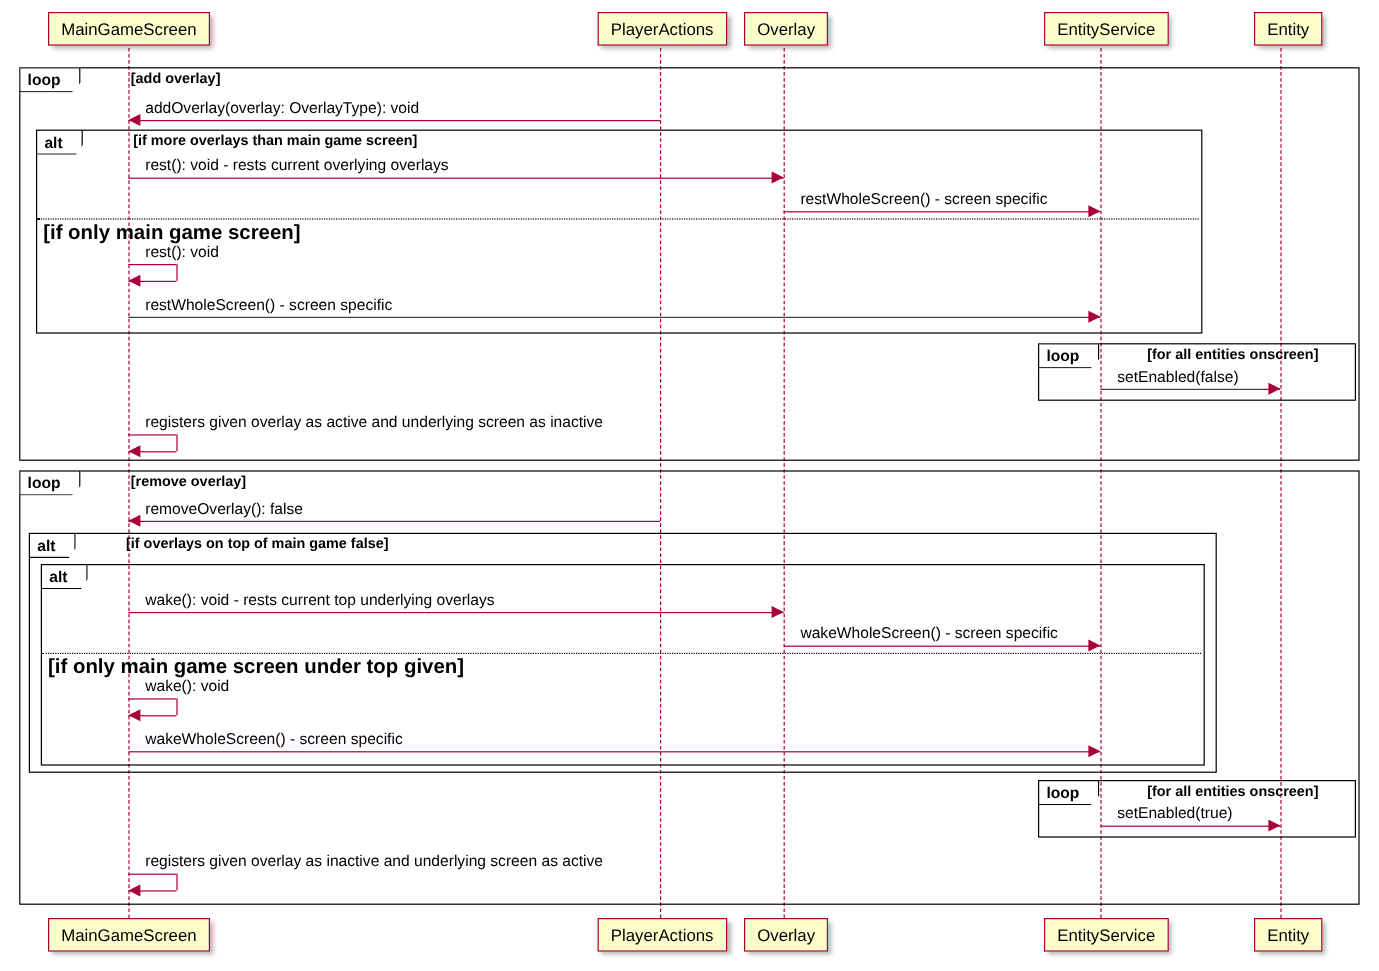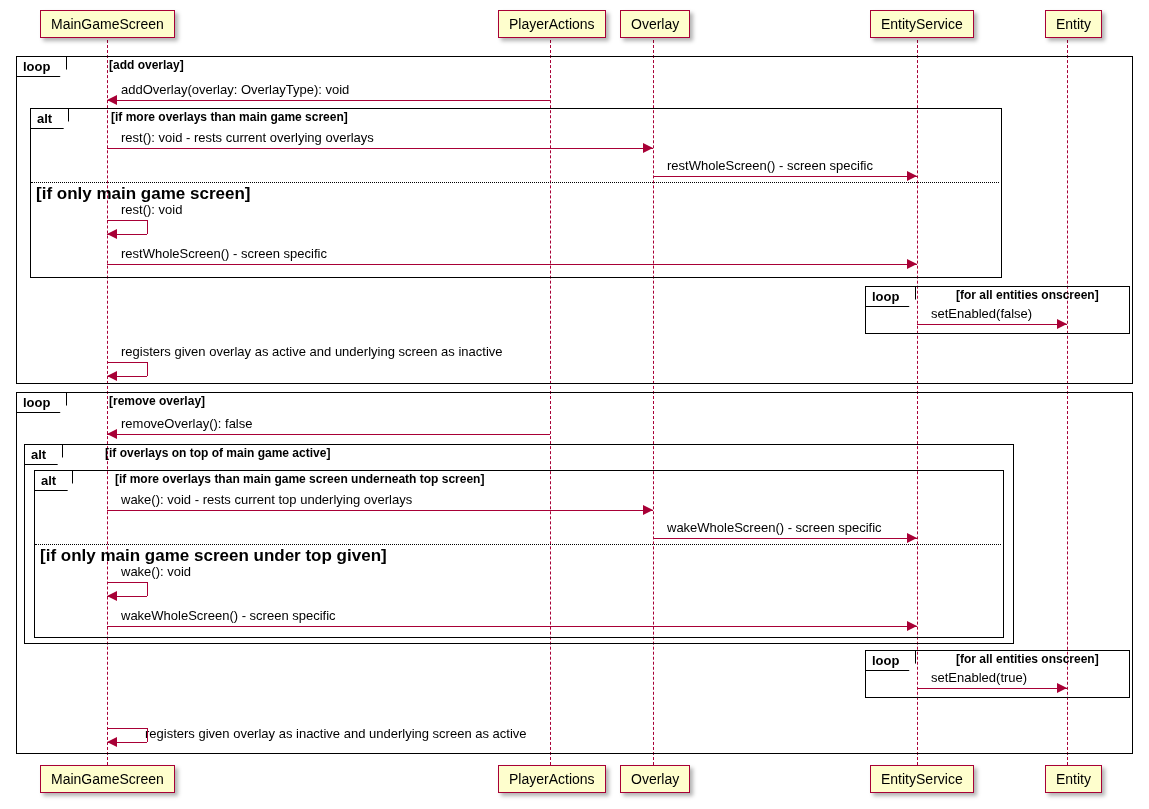--- a/index.html
+++ b/index.html
@@ -196,26 +196,25 @@
   </div>
 
   <div class="msg" style="left:97px; top:406px; width:443px;">
     <div class="msg-text" style="left:14px; top:0;">removeOverlay(): false</div>
     <div class="msg-line" style="left:0; top:18px; width:443px;"></div>
     <div class="arrow-left" style="left:0; top:13px;"></div>
   </div>
 
   <div class="frame" style="left:14px; top:434px; width:988px; height:198px;">
     <div class="frame-label">alt</div>
-    <div class="frame-cond" style="left:80px;">[if overlays on top of main game active]</div>
+    <div class="frame-cond" style="left:80px;">[if overlays on top of main game false]</div>
   </div>
 
   <div class="frame" style="left:24px; top:460px; width:968px; height:166px;">
     <div class="frame-label">alt</div>
-    <div class="frame-cond" style="left:80px;">[if more overlays than main game screen underneath top screen]</div>
   </div>
 
   <div class="msg" style="left:97px; top:482px; width:546px;">
     <div class="msg-text" style="left:14px; top:0;">wake(): void - rests current top underlying overlays</div>
     <div class="msg-line" style="left:0; top:18px; width:546px;"></div>
     <div class="arrow-right" style="left:536px; top:13px;"></div>
   </div>
 
   <div class="msg" style="left:643px; top:510px; width:264px;">
     <div class="msg-text" style="left:14px; top:0;">wakeWholeScreen() - screen specific</div>
@@ -245,20 +244,20 @@
     <div class="frame-cond" style="left:90px;">[for all entities onscreen]</div>
   </div>
 
   <div class="msg" style="left:907px; top:660px; width:150px;">
     <div class="msg-text" style="left:14px; top:0;">setEnabled(true)</div>
     <div class="msg-line" style="left:0; top:18px; width:150px;"></div>
     <div class="arrow-right" style="left:140px; top:13px;"></div>
   </div>
 
   <div class="self-msg" style="left:97px; top:700px;">
-    <div class="msg-text" style="left:14px; top:16px;margin-left:24px;">registers given overlay as inactive and underlying screen as active</div>
+    <div class="msg-text" style="left:14px; top:0;">registers given overlay as inactive and underlying screen as active</div>
     <div class="self-line-h1" style="left:0; top:18px; width:40px;"></div>
     <div class="self-line-v" style="left:40px; top:18px; height:14px;"></div>
     <div class="self-line-h2" style="left:0; top:32px; width:40px;"></div>
     <div class="arrow-left" style="left:0; top:27px;"></div>
   </div>
 
 </div>
 
 </body></html>

